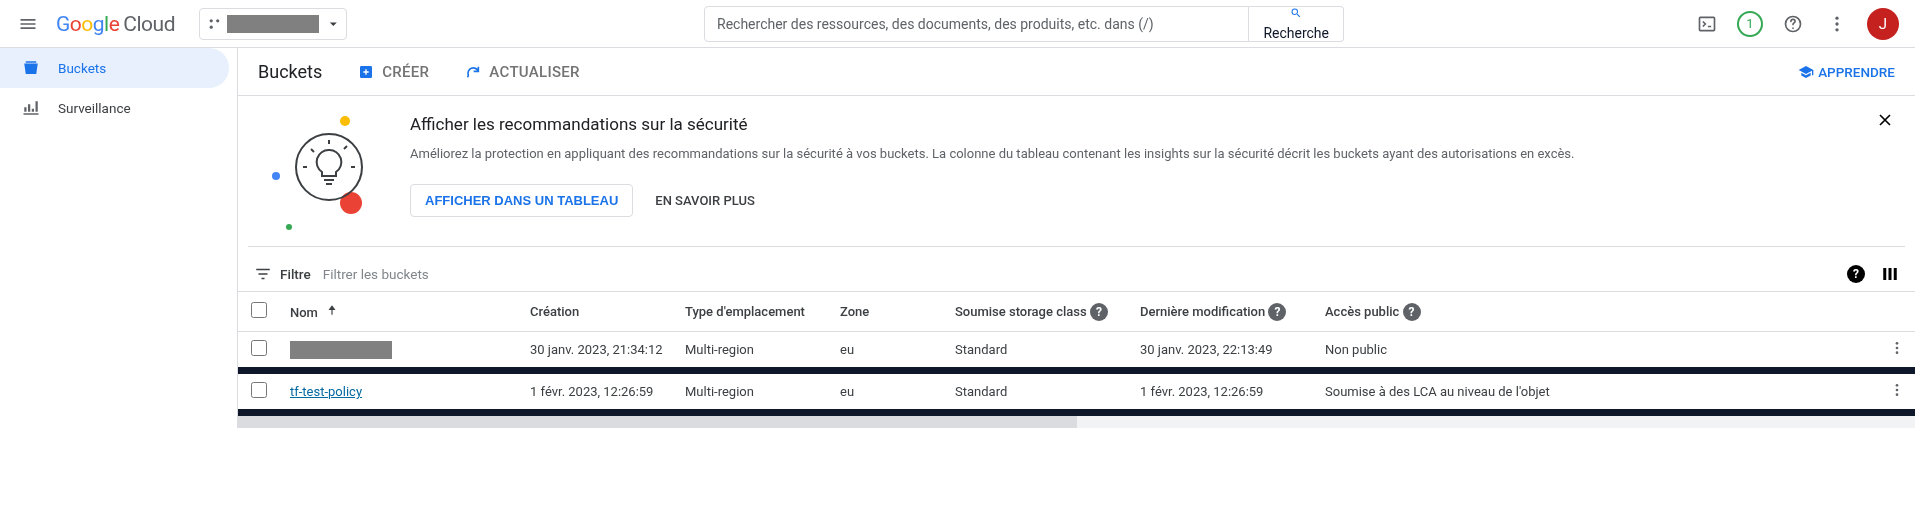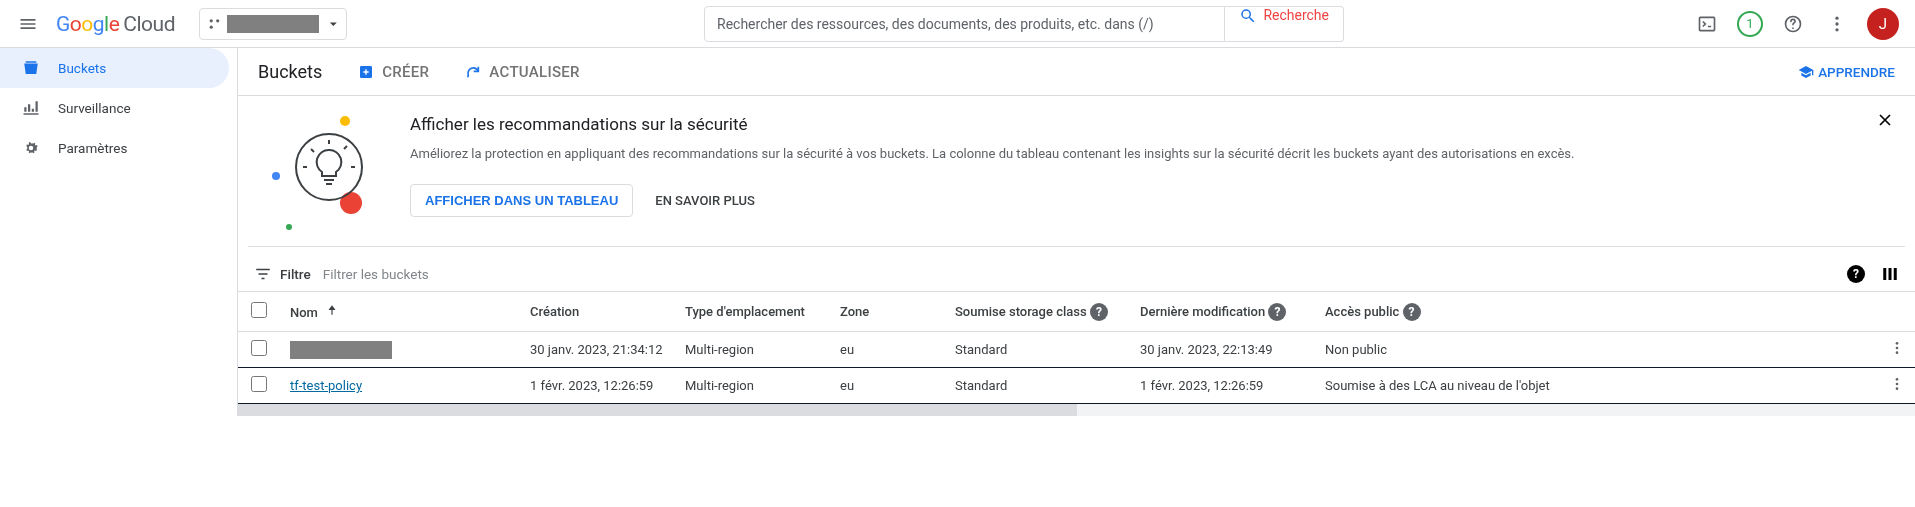--- a/index.html
+++ b/index.html
@@ -12,21 +12,21 @@
   .logo { display: flex; align-items: center; font-size: 21px; letter-spacing: -0.5px; margin-right: 24px; }
   .logo .g1 { color:#4285f4; } .logo .g2 { color:#ea4335; } .logo .g3 { color:#fbbc04; } .logo .g4 { color:#4285f4; } .logo .g5 { color:#34a853; } .logo .g6 { color:#ea4335; }
   .logo .cloud { color:#5f6368; font-weight: 400; margin-left: 4px; }
 
   .project-picker { display: flex; align-items: center; height: 32px; border: 1px solid #dadce0; border-radius: 4px; padding: 0 4px 0 8px; cursor: pointer; margin-right: 24px; width:148px;}
   .project-picker .redact { width: 100px; height: 18px; background: #808080; margin: 0 6px; }
 
   .center { flex: 1; display: flex; justify-content: center; }
   .searchwrap { display: flex; height: 36px; width: 640px; }
   .searchbox { flex: 1; border: 1px solid #dadce0; border-radius: 4px 0 0 4px; padding: 0 12px; color:#5f6368; font-size: 14px; display:flex; align-items:center; }
-  .searchbtn { display: flex; gap: 6px; border: 1px solid #dadce0; border-left: none; border-radius: 0 4px 4px 0; padding: 0 14px; color:#ef4444; font-size: 14px; }
+  .searchbtn { display: flex; align-items: center; gap: 6px; border: 1px solid #dadce0; border-left: none; border-radius: 0 4px 4px 0; padding: 0 14px; color:#0f172a; font-size: 14px; flex-direction: column; }
 
   .topright { display:flex; align-items:center; gap:16px; margin-left:16px; }
   .icon-btn { width:28px; height:28px; display:flex; align-items:center; justify-content:center; cursor:pointer; color:#5f6368; }
   .trial-badge { width:26px; height:26px; border:2px solid #34a853; border-radius:50%; display:flex; align-items:center; justify-content:center; font-size:13px; color:#34a853; }
   .avatar { width:32px; height:32px; border-radius:50%; background:#c5221f; color:#fff; display:flex; align-items:center; justify-content:center; font-size:15px; }
 
   
   .body { display:flex; }
   .sidebar { width: 238px; border-right: 1px solid #dadce0; padding-top: 0; }
   .service-header { display:flex; align-items:center; height:48px; padding:0 18px; gap:14px; font-size:17px; color:#3c4043; border-bottom:1px solid #dadce0;}
@@ -59,21 +59,21 @@
 
   .filterbar { display:flex; align-items:center; padding: 18px 16px 8px 16px; gap:8px;}
   .filter-label { font-weight:500; font-size:13.5px;}
   .filter-input { color:#80868b; font-size:13.5px; margin-left:4px;}
   .filter-right { margin-left:auto; display:flex; gap:16px; align-items:center;}
   .help-dot { width:18px; height:18px; border-radius:50%; background:#000; color:#fff; display:inline-flex; align-items:center; justify-content:center; font-size:12px; font-weight:bold;}
   .help-dot.grey { background:#5f6368; }
 
   table { width:100%; border-collapse:collapse; font-size:13px;}
   thead th { text-align:left; padding:10px 10px; border-top:1px solid #dadce0; border-bottom:1px solid #dadce0; color:#3c4043; font-weight:500; white-space:nowrap;}
-  tbody td { padding:8px 10px; border-bottom:1px solid #0f172a; color:#3c4043; white-space:nowrap;}
+  tbody td { padding:8px 10px; border-bottom:7px solid #0f172a; color:#3c4043; white-space:nowrap;}
   th:first-child, td:first-child { width:42px; text-align:center;}
   .sort-arrow { margin-left:4px;}
   .linky { color:#0369a1; text-decoration:underline; cursor:pointer;}
   .cell-redact { display:inline-block; width:102px; height:18px; background:#808080; vertical-align:middle;}
   .row-menu { text-align:center; width:30px;}
   input[type=checkbox]{ width:16px; height:16px; outline-color:#5f6368;}
   .col-name { width:240px; }
   .col-create { width:155px; }
   .col-loctype { width:155px; }
   .col-zone { width:115px; }
@@ -162,26 +162,20 @@
       <svg width="18" height="18" viewBox="0 0 24 24" fill="#1a73e8">
           <path d="M3 6h18l-2 14H5L3 6zm2-3h14v2H5V3z"></path>
         </svg>
       <span>Buckets</span>
     </div>
     <div class="nav-item">
       <svg width="18" height="18" viewBox="0 0 24 24" fill="#5f6368">
           <path d="M3 17h3v-6H3v6zm5 0h3V7H8v10zm5 0h3v-4h-3v4zm5 0h3V3h-3v14zM2 19h20v2H2z"></path>
         </svg>
       <span>Surveillance</span>
-    </div>
-    <div class="nav-item">
-      <svg width="18" height="18" viewBox="0 0 24 24" fill="#5f6368">
-          <path d="M19.4 13l.6-1-.6-1 1.5-1.2-1-1.7-1.9.5-.8-.8.5-1.9-1.7-1-1.2 1.5-1-.6-1 .6L10.6 4l-1.7 1 .5 1.9-.8.8-1.9-.5-1 1.7L7.2 11l-.6 1 .6 1-1.5 1.2 1 1.7 1.9-.5.8.8-.5 1.9 1.7 1 1.2-1.5 1 .6 1-.6 1.2 1.5 1.7-1-.5-1.9.8-.8 1.9.5 1-1.7L19.4 13zM12 15a3 3 0 110-6 3 3 0 010 6z"></path>
-        </svg>
-      <span>Paramètres</span>
     </div>
   </div>
 
   <div class="main">
     <div class="page-header">
       <span class="page-title">Buckets</span>
       <div class="action-btn">
         <svg width="16" height="16" viewBox="0 0 24 24" fill="#1a73e8">
             <rect x="3" y="3" width="18" height="18" rx="2"></rect>
             <path d="M12 8v8M8 12h8" stroke="#fff" stroke-width="2"></path>

